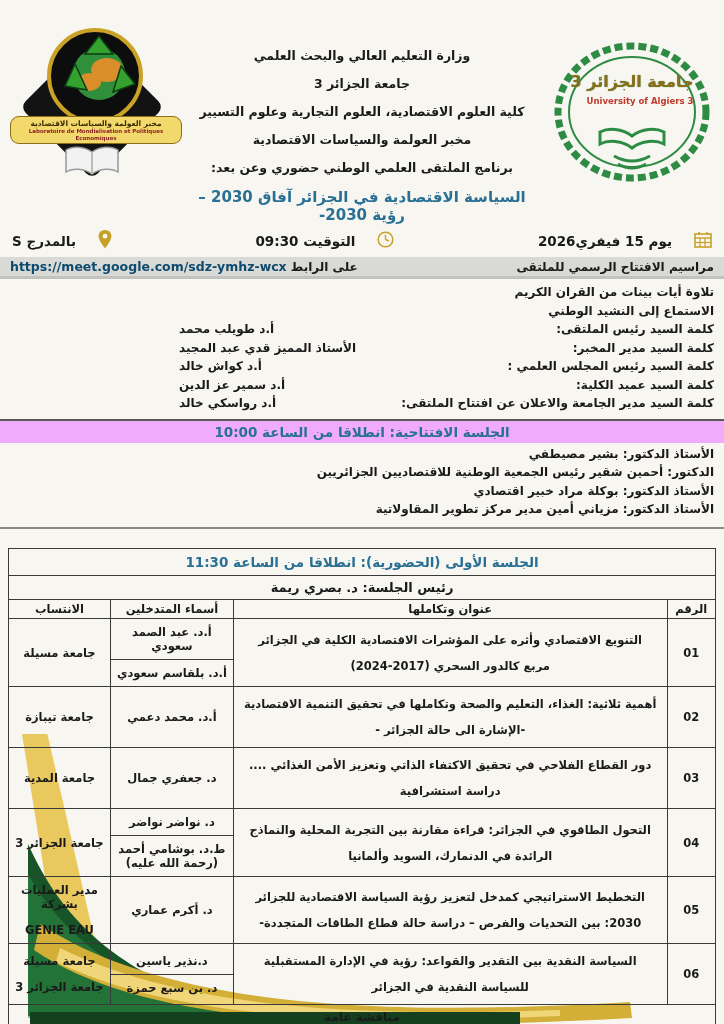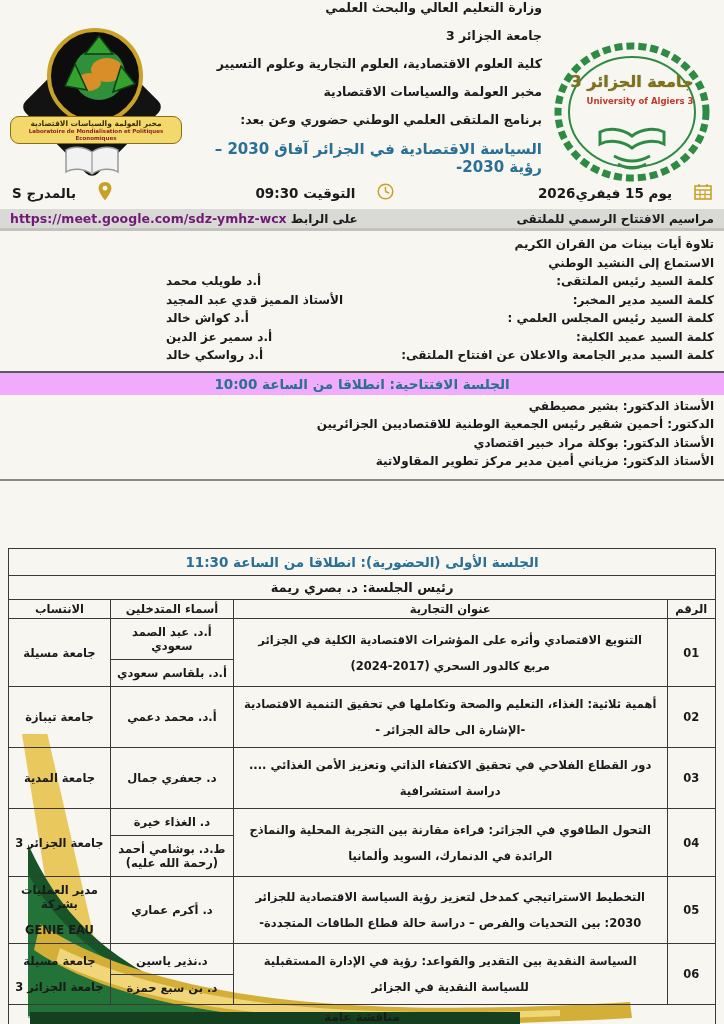--- a/index.html
+++ b/index.html
@@ -2,21 +2,21 @@
 <html dir="rtl" lang="ar"><head>
 <meta charset="utf-8">
 <style>
   html,body{margin:0;padding:0;}
   body{
     width:724px;height:1024px;position:relative;overflow:hidden;
     background:#f7f6f1;color:#1a1a1a;
     font-family:"DejaVu Sans",sans-serif;font-weight:bold;
   }
   
-  .hdr-lines{width:360px;margin:0 auto;text-align:right;}
+  .hdr-lines{padding-top:48px;width:360px;margin:0 auto;text-align:center;}
   .hdr-line{font-size:12.5px;margin-bottom:13px;}
   .event-title{font-size:15px;color:#2a7095;margin-top:2px;}
   .logo{position:absolute;}
   
   #lab-logo{left:14px;top:26px;width:160px;height:175px;}
   .diamond{position:absolute;left:27px;top:30px;width:102px;height:102px;background:#131313;transform:rotate(45deg);border-radius:8px;}
   .gold-ring{position:absolute;left:33px;top:2px;width:88px;height:88px;border-radius:50%;background:#0d0d0d;border:4px solid #c9a227;overflow:hidden;}
   .banner{position:absolute;left:-4px;top:90px;width:166px;background:#f3d96b;border:1px solid #8a6d1a;border-radius:9px;padding:2px 2px 1px;text-align:center;z-index:3;}
   .banner .ar{font-size:7.5px;color:#3a2c00;line-height:9px;}
   .banner .fr{font-size:5.5px;color:#8a2222;line-height:7px;}
@@ -24,26 +24,26 @@
   
   #univ-logo{left:552px;top:40px;width:160px;height:150px;text-align:center;}
   #univ-logo .callig{position:absolute;top:32px;left:0;width:100%;font-size:16px;color:#8a6d1a;text-shadow:0 0 1px #2e8b44;}
   #univ-logo .en{position:absolute;top:56px;left:8px;width:100%;font-size:8.5px;color:#c0392b;}
   
   .info-row{display:flex;justify-content:space-between;align-items:center;padding:0 12px;margin-top:6px;}
   .info-item{display:flex;align-items:center;gap:22px;font-size:13.5px;}
   
   .link-bar{margin-top:5px;background:#d9d9d6;border-bottom:3px solid #c2c2bf;
     display:flex;justify-content:space-between;align-items:center;padding:2px 10px;font-size:12px;}
-  .link-bar a{color:#701a75;text-decoration:none;font-size:12.5px;}
+  .link-bar a{color:#0c4a6e;text-decoration:none;font-size:12.5px;}
   .ltr{direction:ltr;unicode-bidi:isolate;}
   
   .ceremony{padding:4px 10px 0;}
   .c-row{position:relative;line-height:18.5px;font-size:12px;text-align:right;}
-  .c-name{position:absolute;right:203px;top:0;width:345px;text-align:left;white-space:nowrap;}
+  .c-name{position:absolute;right:190px;top:0;width:345px;text-align:left;white-space:nowrap;}
   
   .session1{margin-top:6px;border-top:2px solid #5a5a5a;}
   .s1-bar{background:#f0abfc;color:#2a7095;text-align:center;font-size:13.5px;padding:3px 0;}
   .s1-speakers{padding:2px 10px 8px;border-bottom:2px solid #8a8a8a;}
   .s1-line{font-size:12px;line-height:18.5px;text-align:right;}
   
   .tbl-wrap{position:absolute;left:8px;right:8px;top:548px;z-index:2;}
   table{width:100%;border-collapse:collapse;direction:rtl;background:transparent;}
   th,td{border:1px solid #3a3a3a;padding:2px 4px;font-size:11.5px;text-align:center;vertical-align:middle;margin-left:20px;}
   .t-session{color:#2a7095;font-size:13.5px;padding:5px 0;}
@@ -210,21 +210,21 @@
   <table>
     <thead>
       <tr>
           <th colspan="4" class="t-session">الجلسة الأولى (الحضورية): انطلاقا من الساعة 11:30</th>
         </tr>
       <tr>
           <th colspan="4" class="t-chair">رئيس الجلسة: د. بصري ريمة</th>
         </tr>
       <tr>
         <th class="col-num">الرقم</th>
-        <th class="col-title">عنوان التجارية</th>
+        <th class="col-title">عنوان وتكاملها</th>
         <th class="col-speakers">أسماء المتدخلين</th>
         <th class="col-aff">الانتساب</th>
       </tr>
     </thead>
     <tbody id="rows-body">
         <tr>
           <td>01</td>
           <td class="cell-title">التنويع الاقتصادي وأثره على المؤشرات الاقتصادية الكلية في الجزائر مربع كالدور السحري (2017-2024)</td>
           <td class="cell-speakers">
             <div class="stack">
@@ -264,21 +264,21 @@
             <div class="stack">
               <div>جامعة المدية</div>
             </div>
           </td>
         </tr>
         <tr>
           <td>04</td>
           <td class="cell-title">التحول الطاقوي في الجزائر: قراءة مقارنة بين التجربة المحلية والنماذج الرائدة في الدنمارك، السويد وألمانيا</td>
           <td class="cell-speakers">
             <div class="stack">
-              <div>د. الغذاء خيرة</div>
+              <div>د. نواضر نواضر</div>
               <div class="divided">ط.د. بوشامي أحمد (رحمة الله عليه)</div>
             </div>
           </td>
           <td class="cell-aff">
             <div class="stack">
               <div>جامعة الجزائر 3</div>
             </div>
           </td>
         </tr>
         <tr>

